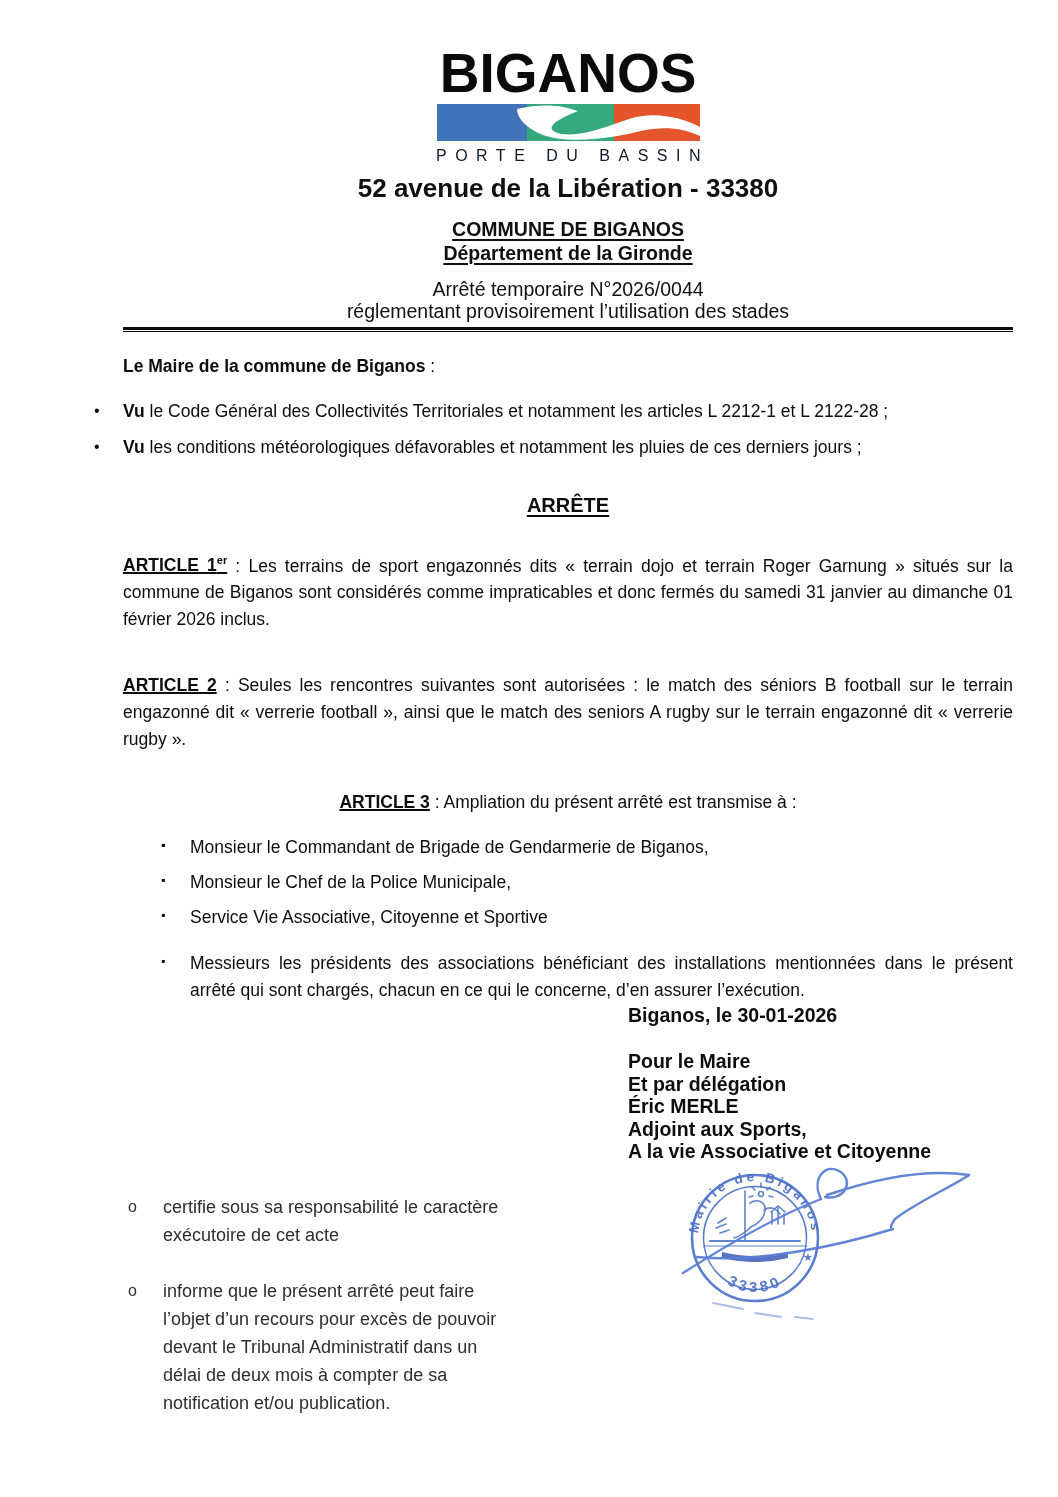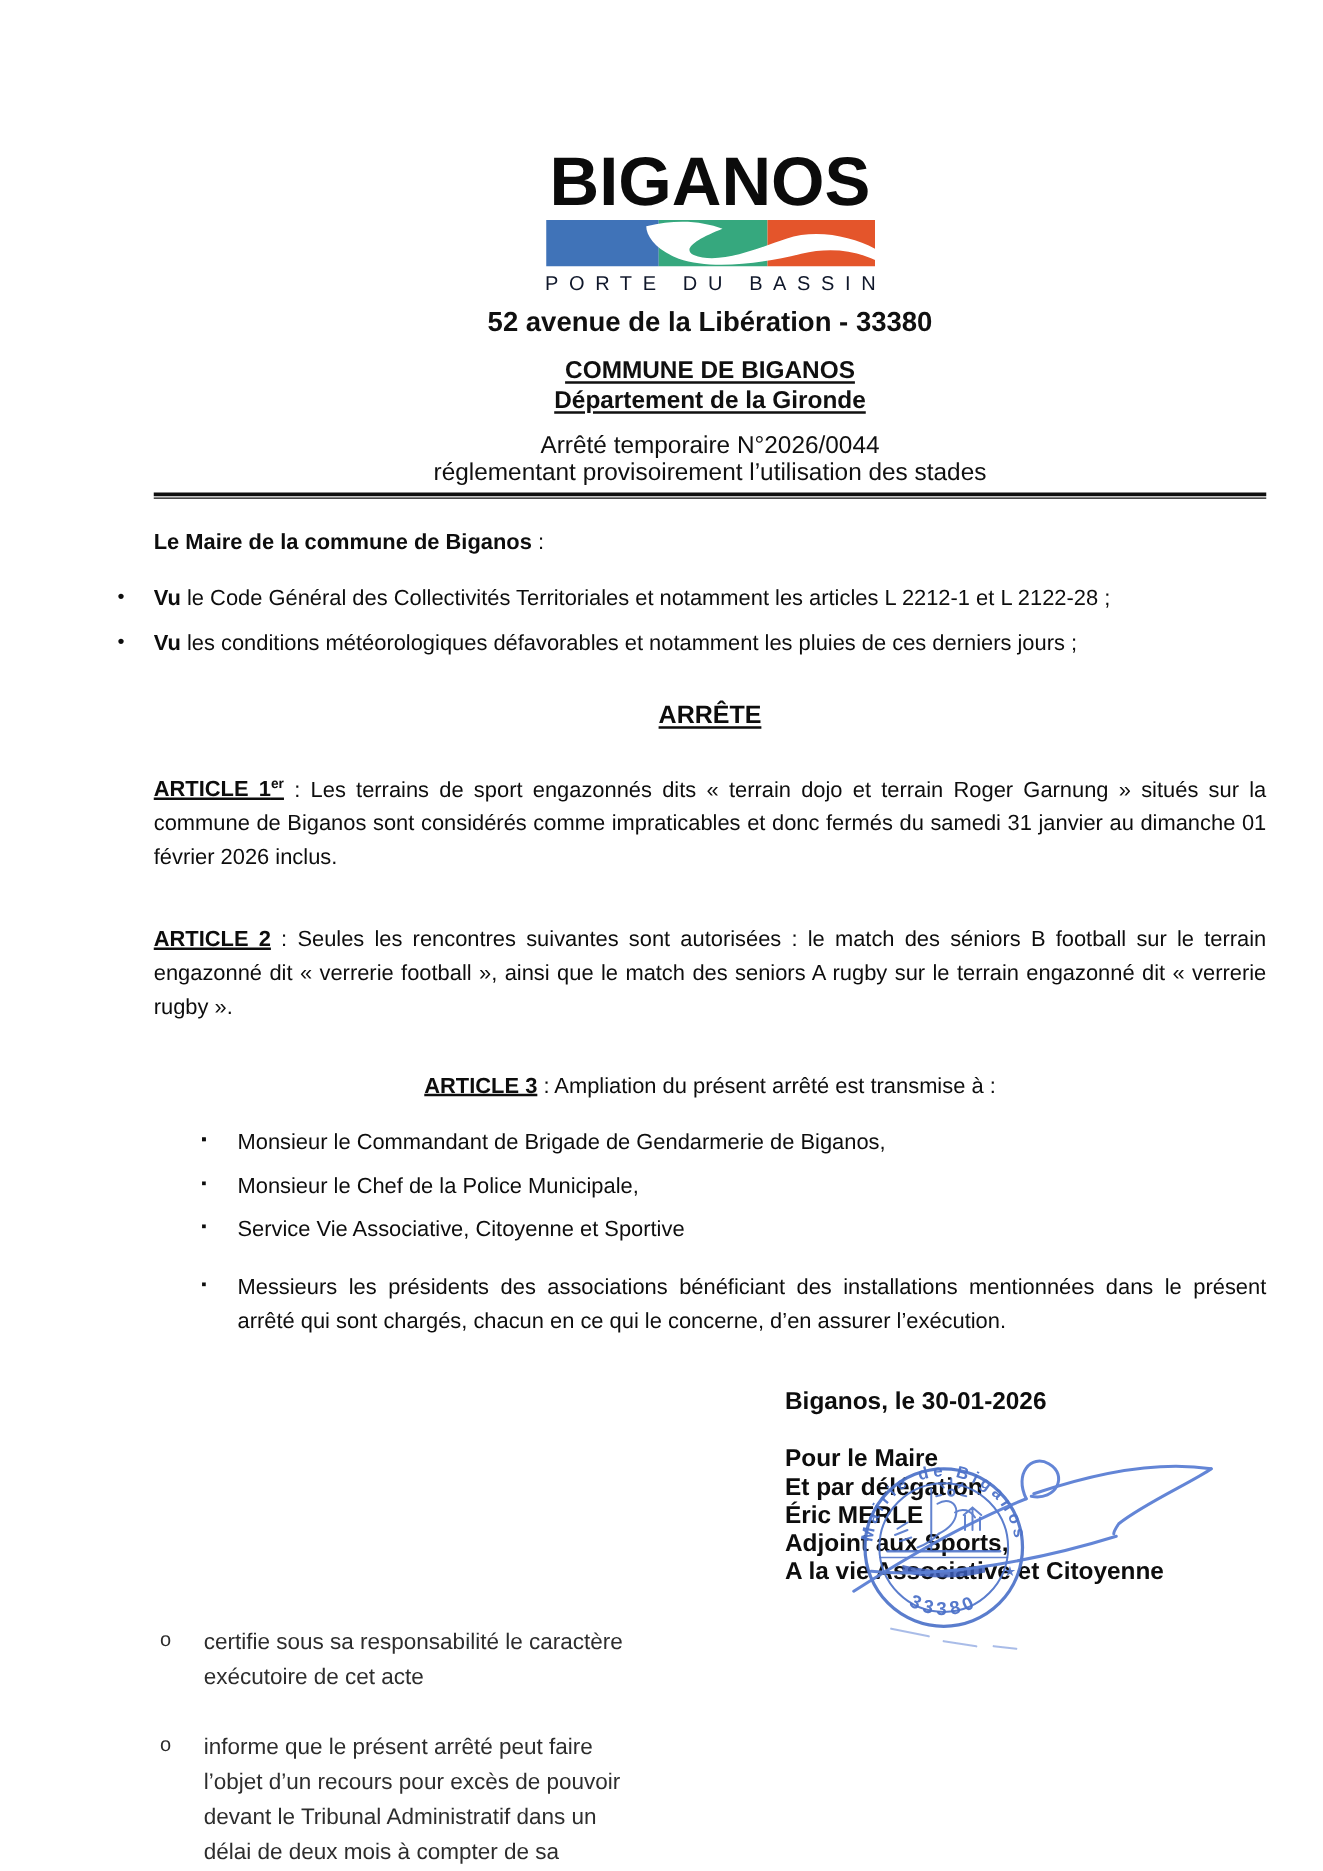--- a/index.html
+++ b/index.html
@@ -3,29 +3,29 @@
 <meta charset="utf-8">
 <style>
   html,body { margin:0; padding:0; background:#ffffff; }
   .page {
     position:relative; width:1058px; height:1497px; background:#ffffff;
     font-family:"Liberation Sans", sans-serif; color:#101010; overflow:hidden;
   }
   .content { position:absolute; left:123px; top:0; width:890px; }
 
   
-  .doc-header { text-align:center; padding-top:118px; }
+  .doc-header { text-align:center; padding-top:46px; }
   .logo-word { font-size:55px; font-weight:700; line-height:1; letter-spacing:0; color:#0b0b0b; }
   .logo-band { width:263px; height:37px; margin:3px auto 0; display:flex; position:relative; }
   .band-blue   { width:90px; background:#4073b8; }
   .band-green  { width:87px; background:#36a87e; }
   .band-orange { width:86px; background:#e4552b; }
   .band-wave { position:absolute; left:0; top:0; width:263px; height:37px; }
   .logo-tagline { margin-top:6px; font-size:16px; letter-spacing:8.5px; padding-left:9px; color:#0f172a; }
-  .address { margin-top:8px; font-size:22px; font-weight:700; }
+  .address { margin-top:8px; font-size:26px; font-weight:700; }
   .h-commune, .h-dept {
     font-size:19.5px; font-weight:700; line-height:23.5px;
     text-decoration:underline; text-decoration-thickness:2px; text-underline-offset:3px;
   }
   .h-commune { margin-top:14px; }
   .decree1 { margin-top:13px; }
   .decree1, .decree2 { font-size:19.5px; font-weight:400; line-height:22px; }
   .rule { margin-top:5px; }
   .rule-thick { height:3px; background:#0e0e0e; }
   .rule-thin  { height:1px; background:#0e0e0e; margin-top:1px; }
@@ -48,21 +48,21 @@
   .a2 { margin-top:39px; }
   .a3 { margin-top:36px; text-align:center; }
   .art-label { font-weight:700; text-decoration:underline; text-decoration-thickness:2px; }
   .art-label sup { font-size:11px; }
 
   ul.recipients { list-style:none; margin:13px 0 0 0; padding:0; }
   ul.recipients li { position:relative; padding-left:67px; margin-bottom:8px; }
   .b-sq { position:absolute; left:38px; top:-2px; font-size:12px; }
   .final-item { position:relative; padding-left:67px; margin-top:19px; text-align:justify; }
 
-  .sig-block { margin-top:40px; margin-left:505px; font-weight:700; font-size:19.5px; line-height:22.5px; }
+  .sig-block { margin-left:505px; font-weight:700; font-size:19.5px; line-height:22.5px; }
   .sig-place { margin-bottom:24px; }
 
   .cert { margin-top:30px; margin-left:3px; width:375px; font-size:18px; line-height:28px; color:#2d2d2d; }
   .cert-title { padding-left:37px; }
   .cert-item { position:relative; padding-left:37px; }
   .cert-item + .cert-item { margin-top:28px; }
   .cert-bullet { position:absolute; left:2px; top:0; font-size:16px; }
 
   
   .stamp-wrap { position:absolute; left:648px; top:1128px; width:330px; height:240px; }

